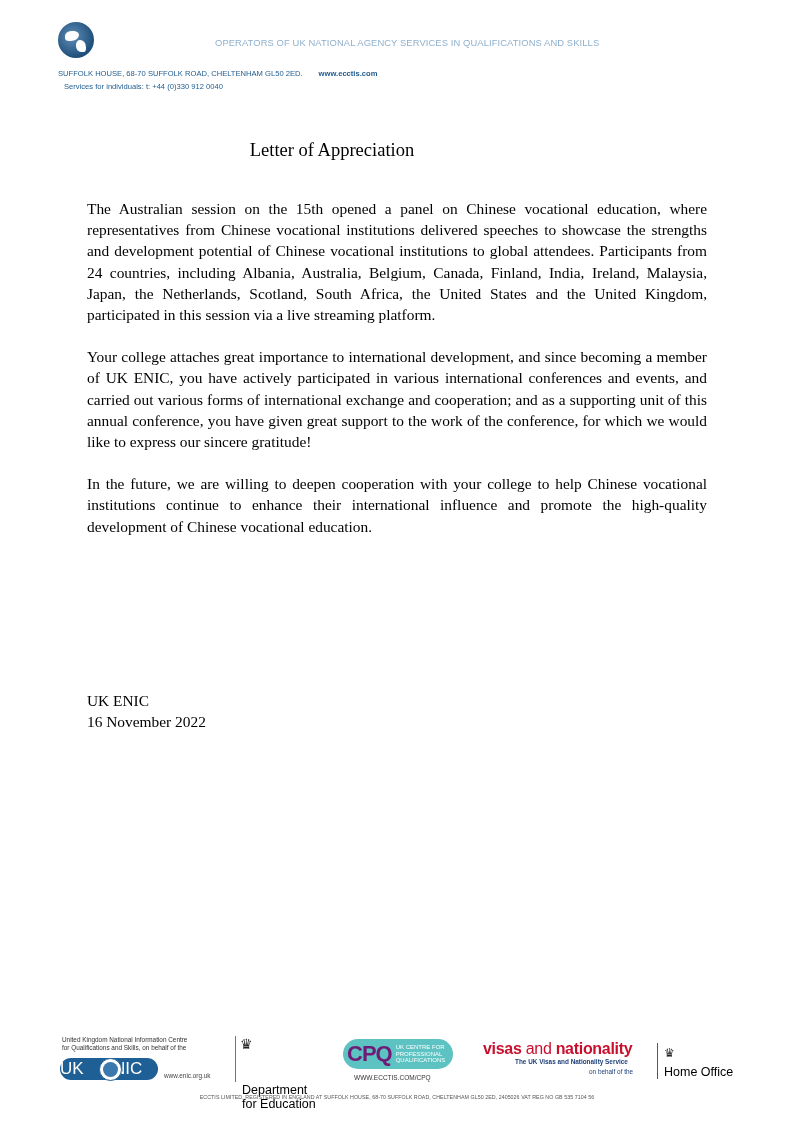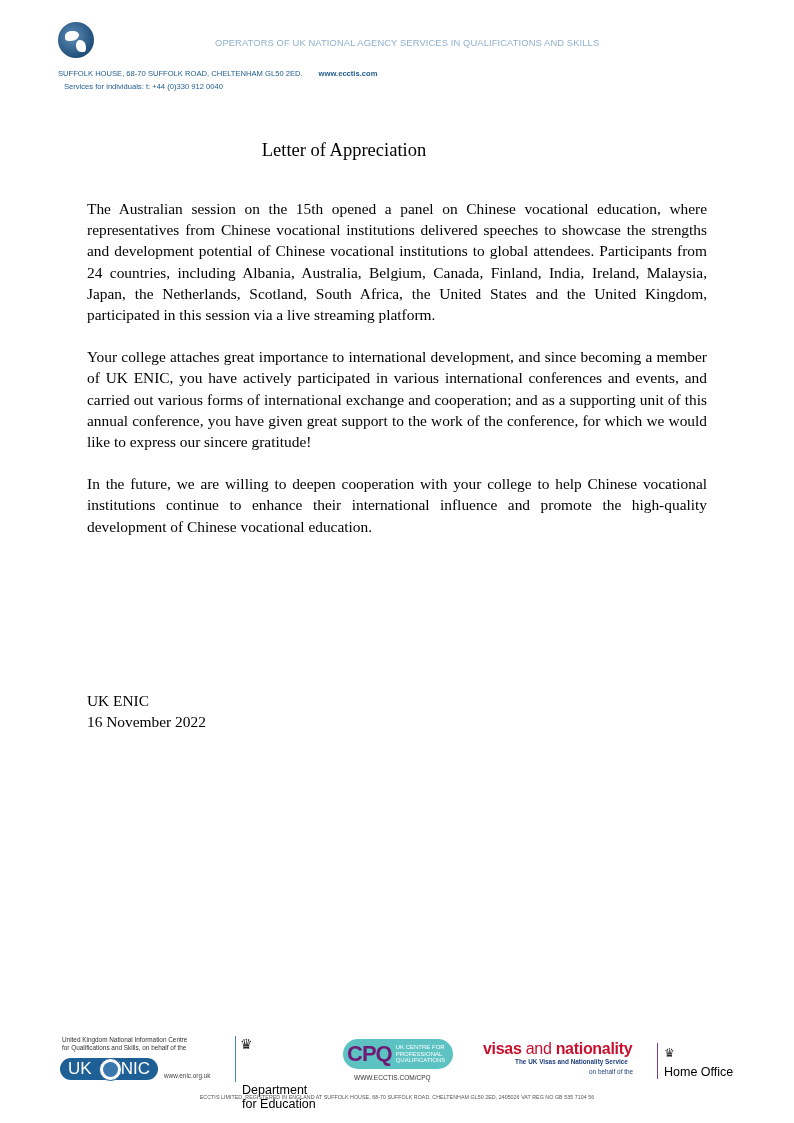--- a/index.html
+++ b/index.html
@@ -10,29 +10,29 @@
     .globe { width: 36px; height: 36px; border-radius: 50%; background: radial-gradient(circle at 40% 40%, #5f8fb6, #1f4e7a 70%); position: relative; overflow: hidden; }
     .globe::before { content: ""; position: absolute; left: 7px; top: 9px; width: 14px; height: 10px; background: #fff; border-radius: 50% 40% 60% 30%; }
     .globe::after { content: ""; position: absolute; left: 18px; top: 18px; width: 10px; height: 12px; background: #fff; border-radius: 40% 60% 30% 50%; }
     .ecctis-word { font-family: "Liberation Sans", sans-serif; font-weight: bold; font-size: 38px; color: #6e9cc2; letter-spacing: -0.5px; margin-left: 2px; line-height: 36px; }
     .tagline { position: absolute; left: 215px; top: 37px; font-family: "Liberation Sans", sans-serif; font-size: 9.4px; color: #8fb0cc; letter-spacing: 0.1px; }
     .address { position: absolute; left: 58px; top: 69px; font-family: "Liberation Sans", sans-serif; font-size: 7.6px; color: #1f5b8e; }
     .address b { font-weight: bold; margin-left: 16px; }
     .phone { position: absolute; left: 58px; top: 82px; font-family: "Liberation Sans", sans-serif; font-size: 7.6px; color: #1f5b8e; padding-left: 6px; }
 
     
-    .title { position: absolute; left: 0; width: 664px; top: 140px; text-align: center; font-size: 18.5px; padding-left: 12px; }
+    .title { position: absolute; left: 0; width: 664px; top: 140px; text-align: center; font-size: 18.5px; }
     .letter { position: absolute; left: 87px; width: 620px; top: 198px; font-size: 15.4px; line-height: 21.2px; }
     .letter p { margin: 0 0 21px 0; text-align: justify; }
     .letter p.salutation { margin-bottom: 21px; }
     .sign { position: absolute; left: 87px; top: 690px; font-size: 15.4px; line-height: 21.2px; }
 
     
     .f-enic-text { position: absolute; left: 62px; top: 1036px; font-family: "Liberation Sans", sans-serif; font-size: 6.4px; line-height: 8px; color: #333; }
-    .f-enic-badge { position: absolute; left: 60px; top: 1058px; width: 98px; height: 22px; border-radius: 11px; background: #1e5f96; color: #fff; font-family: "Liberation Sans", sans-serif; font-size: 17px; line-height: 22px; display: flex; align-items: center; justify-content: center; gap: 18px; }
+    .f-enic-badge { position: absolute; left: 60px; top: 1058px; width: 98px; height: 22px; border-radius: 11px; background: #1e5f96; color: #fff; font-family: "Liberation Sans", sans-serif; font-size: 17px; line-height: 22px; display: flex; align-items: center; gap: 18px; }
     .f-enic-globe { position: absolute; left: 99px; top: 1058px; width: 21px; height: 21px; border-radius: 50%; background: #fff; border: 1px solid #1e5f96; }
     .f-enic-globe::before { content: ""; position: absolute; left: 3px; top: 3px; width: 15px; height: 15px; border-radius: 50%; background: #3b78ad; }
     .f-enic-url { position: absolute; left: 164px; top: 1072px; font-family: "Liberation Sans", sans-serif; font-size: 6.4px; color: #444; }
     .f-divider { position: absolute; width: 1px; background: #4a7fb0; }
     .f-crest { position: absolute; font-size: 14px; line-height: 14px; color: #222; }
     .f-dfe { position: absolute; left: 242px; top: 1084px; font-family: "Liberation Sans", sans-serif; font-size: 12.5px; line-height: 13.5px; color: #000; }
     .f-cpq { position: absolute; left: 343px; top: 1039px; width: 110px; height: 30px; border-radius: 15px; background: #5cc2c2; display: flex; align-items: center; }
     .f-cpq-mark { font-family: "Liberation Sans", sans-serif; font-weight: bold; font-size: 22px; color: #701a75; margin-left: 4px; letter-spacing: -1px; }
     .f-cpq-text { font-family: "Liberation Sans", sans-serif; font-size: 6px; line-height: 6.8px; color: #fff; margin-left: 4px; }
     .f-cpq-url { position: absolute; left: 354px; top: 1074px; font-family: "Liberation Sans", sans-serif; font-size: 6.5px; color: #333; }

